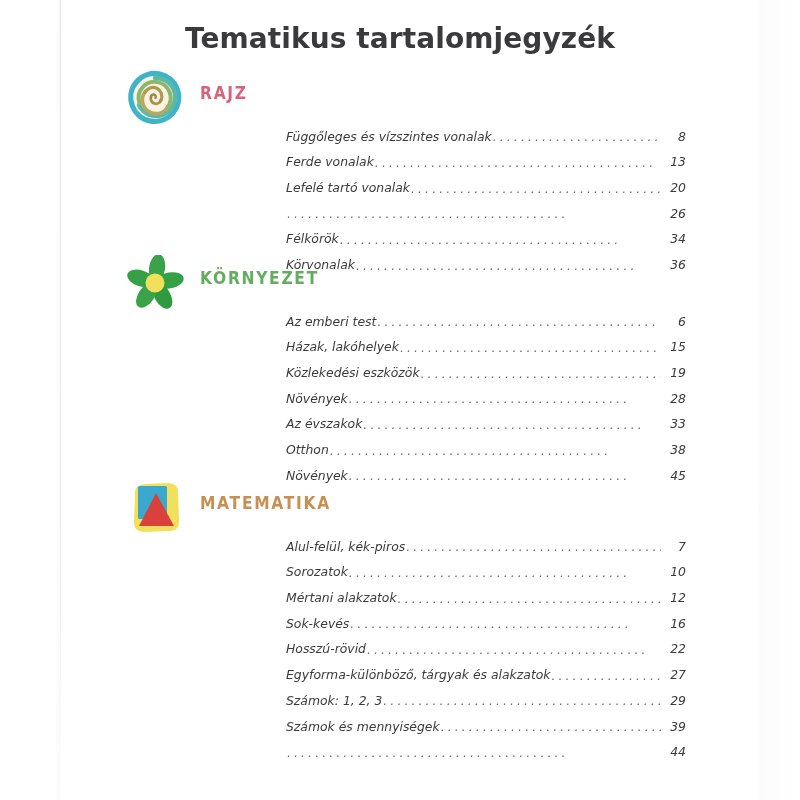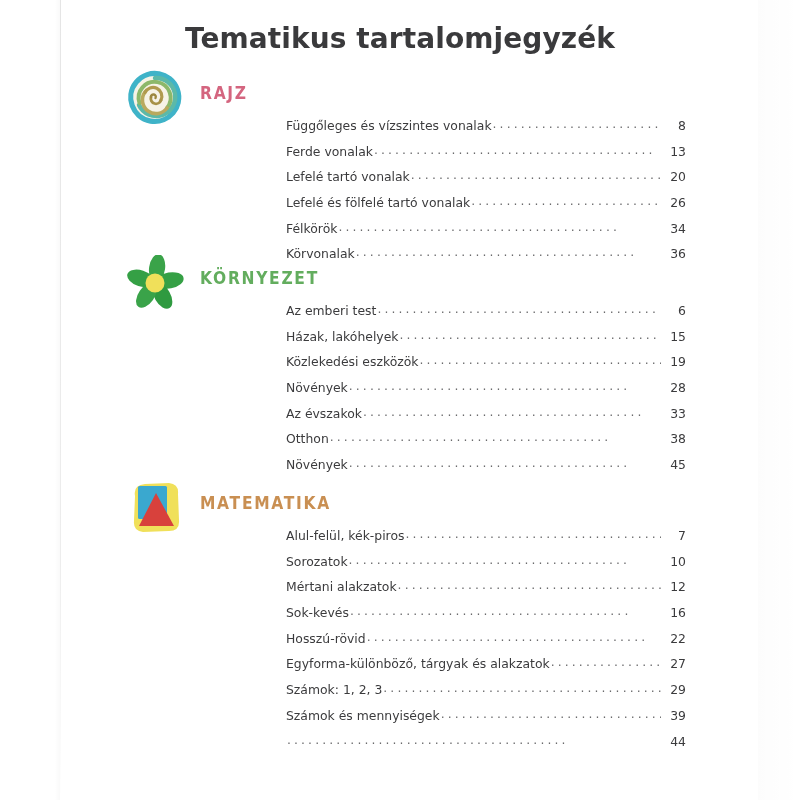--- a/index.html
+++ b/index.html
@@ -95,25 +95,26 @@
   .entries {
     position: absolute;
     left: 286px;
     width: 400px;
   }
 
   .entry {
     position: relative;
     height: 25.7px;
     display: flex;
-    align-items: flex-start;
+    align-items: flex-end;
     font-family: "DejaVu Sans", sans-serif;
     font-size: 12.4px;
     color: #3b3b3d;
     white-space: nowrap;
+    font-style: italic;
   }
 
   .entry-title {
     flex: 0 0 auto;
   }
 
   .entry-leader {
     flex: 1 1 auto;
     overflow: hidden;
     margin: 0 3px 0 1px;
@@ -171,21 +172,20 @@
         <span class="entry-title">Ferde vonalak</span>
         <span class="entry-leader">........................................</span>
         <span class="entry-page">13</span>
       </div>
       <div class="entry">
         <span class="entry-title">Lefelé tartó vonalak</span>
         <span class="entry-leader">........................................</span>
         <span class="entry-page">20</span>
       </div>
       <div class="entry">
-        <span class="entry-title">Lefelé és fölfelé tartó vonalak</span>
         <span class="entry-leader">........................................</span>
         <span class="entry-page">26</span>
       </div>
       <div class="entry">
         <span class="entry-title">Félkörök</span>
         <span class="entry-leader">........................................</span>
         <span class="entry-page">34</span>
       </div>
       <div class="entry">
         <span class="entry-title">Körvonalak</span>

